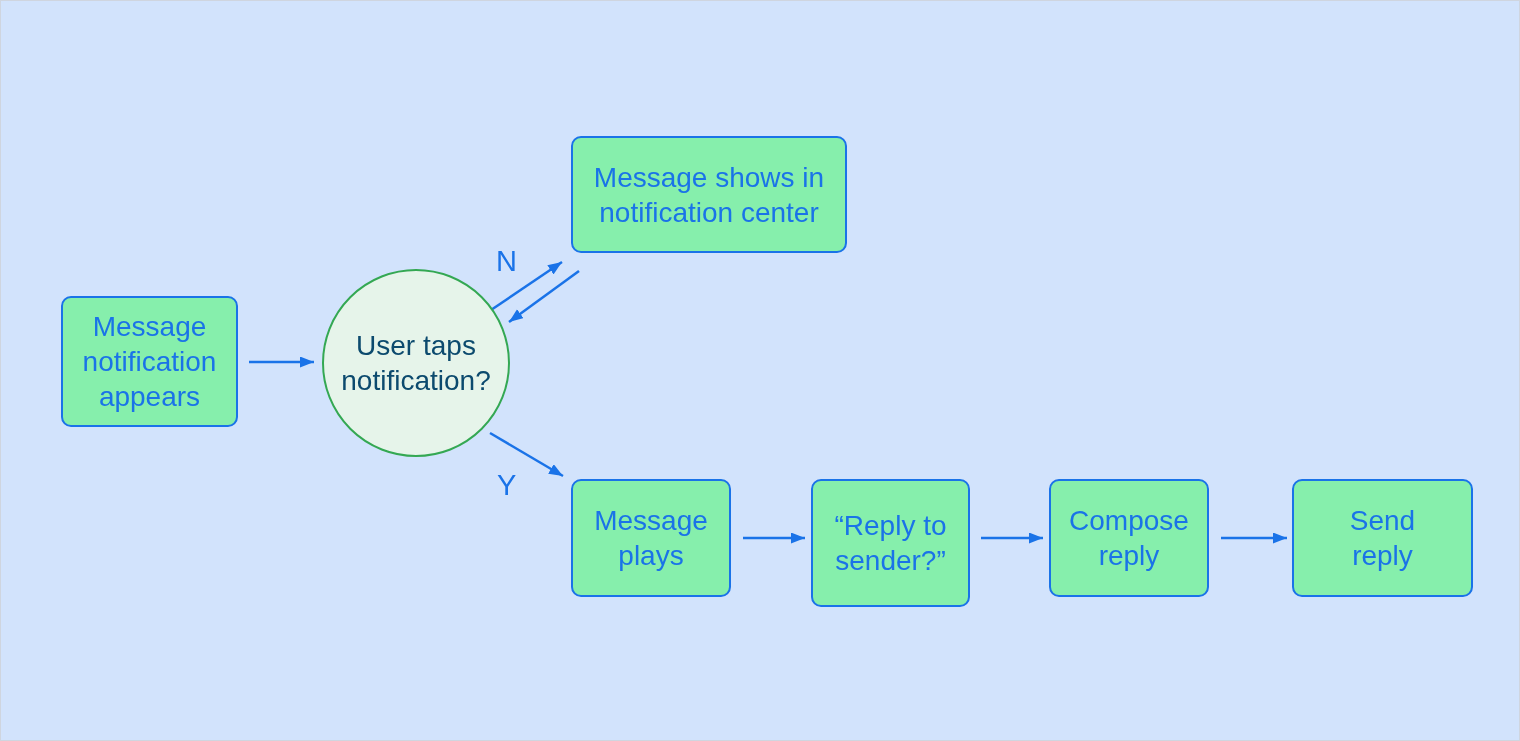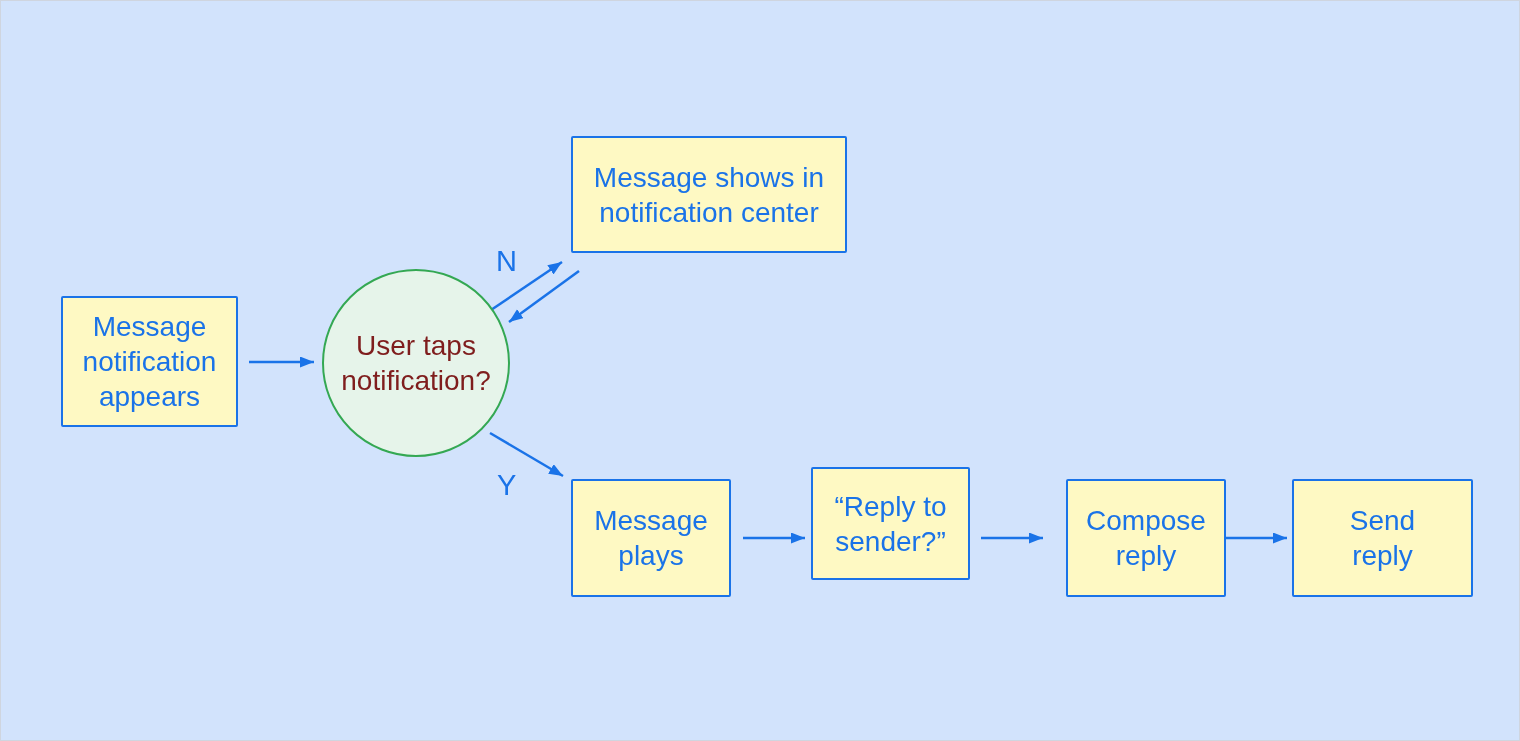--- a/index.html
+++ b/index.html
@@ -24,40 +24,40 @@
     height: 741px;
     pointer-events: none;
   }
   .node {
     position: absolute;
     display: flex;
     align-items: center;
     justify-content: center;
     text-align: center;
     box-sizing: border-box;
-    background: #fef9c3;
+    background: #86efac;
     border: 2px solid #1a73e8;
-    border-radius: 2px;
+    border-radius: 10px;
     color: #1a73e8;
     font-size: 28px;
     line-height: 35px;
     white-space: pre-line;
   }
   .node.decision {
     border-radius: 50%;
     background: #e6f4ea;
     border: 2.5px solid #34a853;
-    color: #7f1d1d;
+    color: #0c4a6e;
   }
   #node-start              { left: 60px;   top: 295px; width: 177px; height: 131px; }
   #node-decision           { left: 321px;  top: 268px; width: 188px; height: 188px; }
   #node-notification-center{ left: 570px;  top: 135px; width: 276px; height: 117px; }
   #node-message-plays      { left: 570px;  top: 478px; width: 160px; height: 118px; }
-  #node-reply-to-sender    { left: 810px;  top: 466px; width: 159px; height: 113px; }
-  #node-compose-reply      { left: 1048px; top: 478px; width: 160px; height: 118px; margin-left: 17px; }
+  #node-reply-to-sender    { left: 810px;  top: 478px; width: 159px; height: 128px; }
+  #node-compose-reply      { left: 1048px; top: 478px; width: 160px; height: 118px; }
   #node-send-reply         { left: 1291px; top: 478px; width: 181px; height: 118px; }
   .branch-label {
     position: absolute;
     color: #1a73e8;
     font-size: 29px;
     line-height: 29px;
   }
   #label-n { left: 495px; top: 246px; }
   #label-y { left: 496px; top: 470px; }
 </style>

